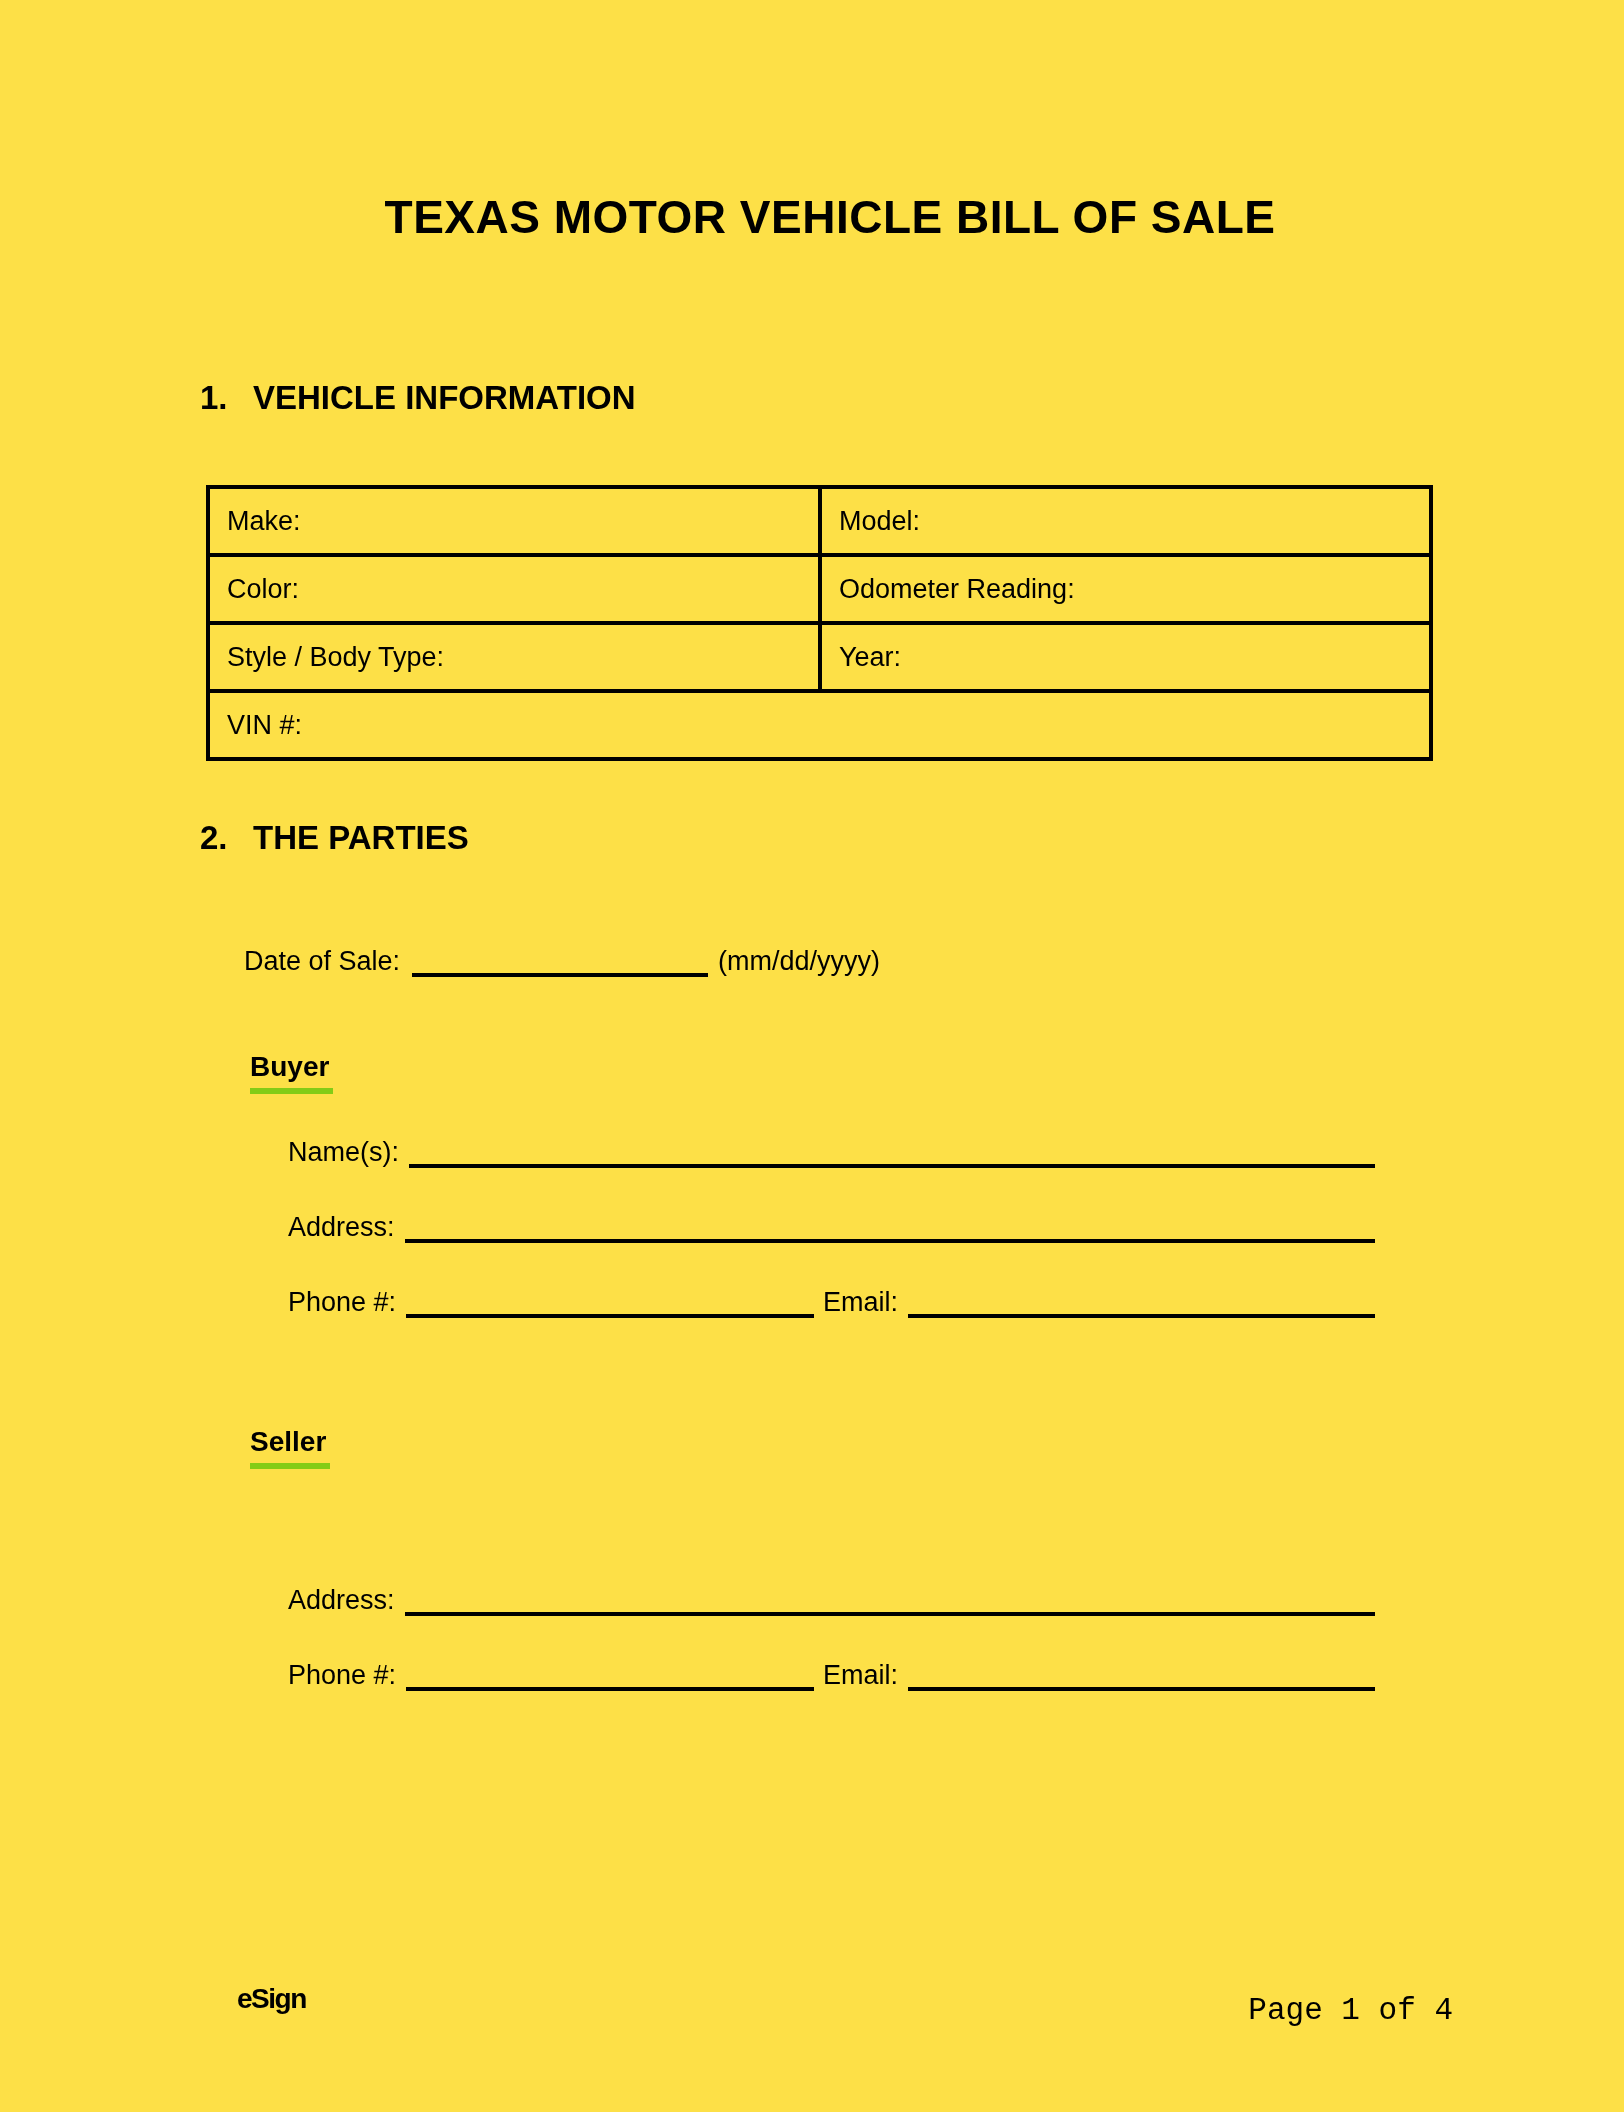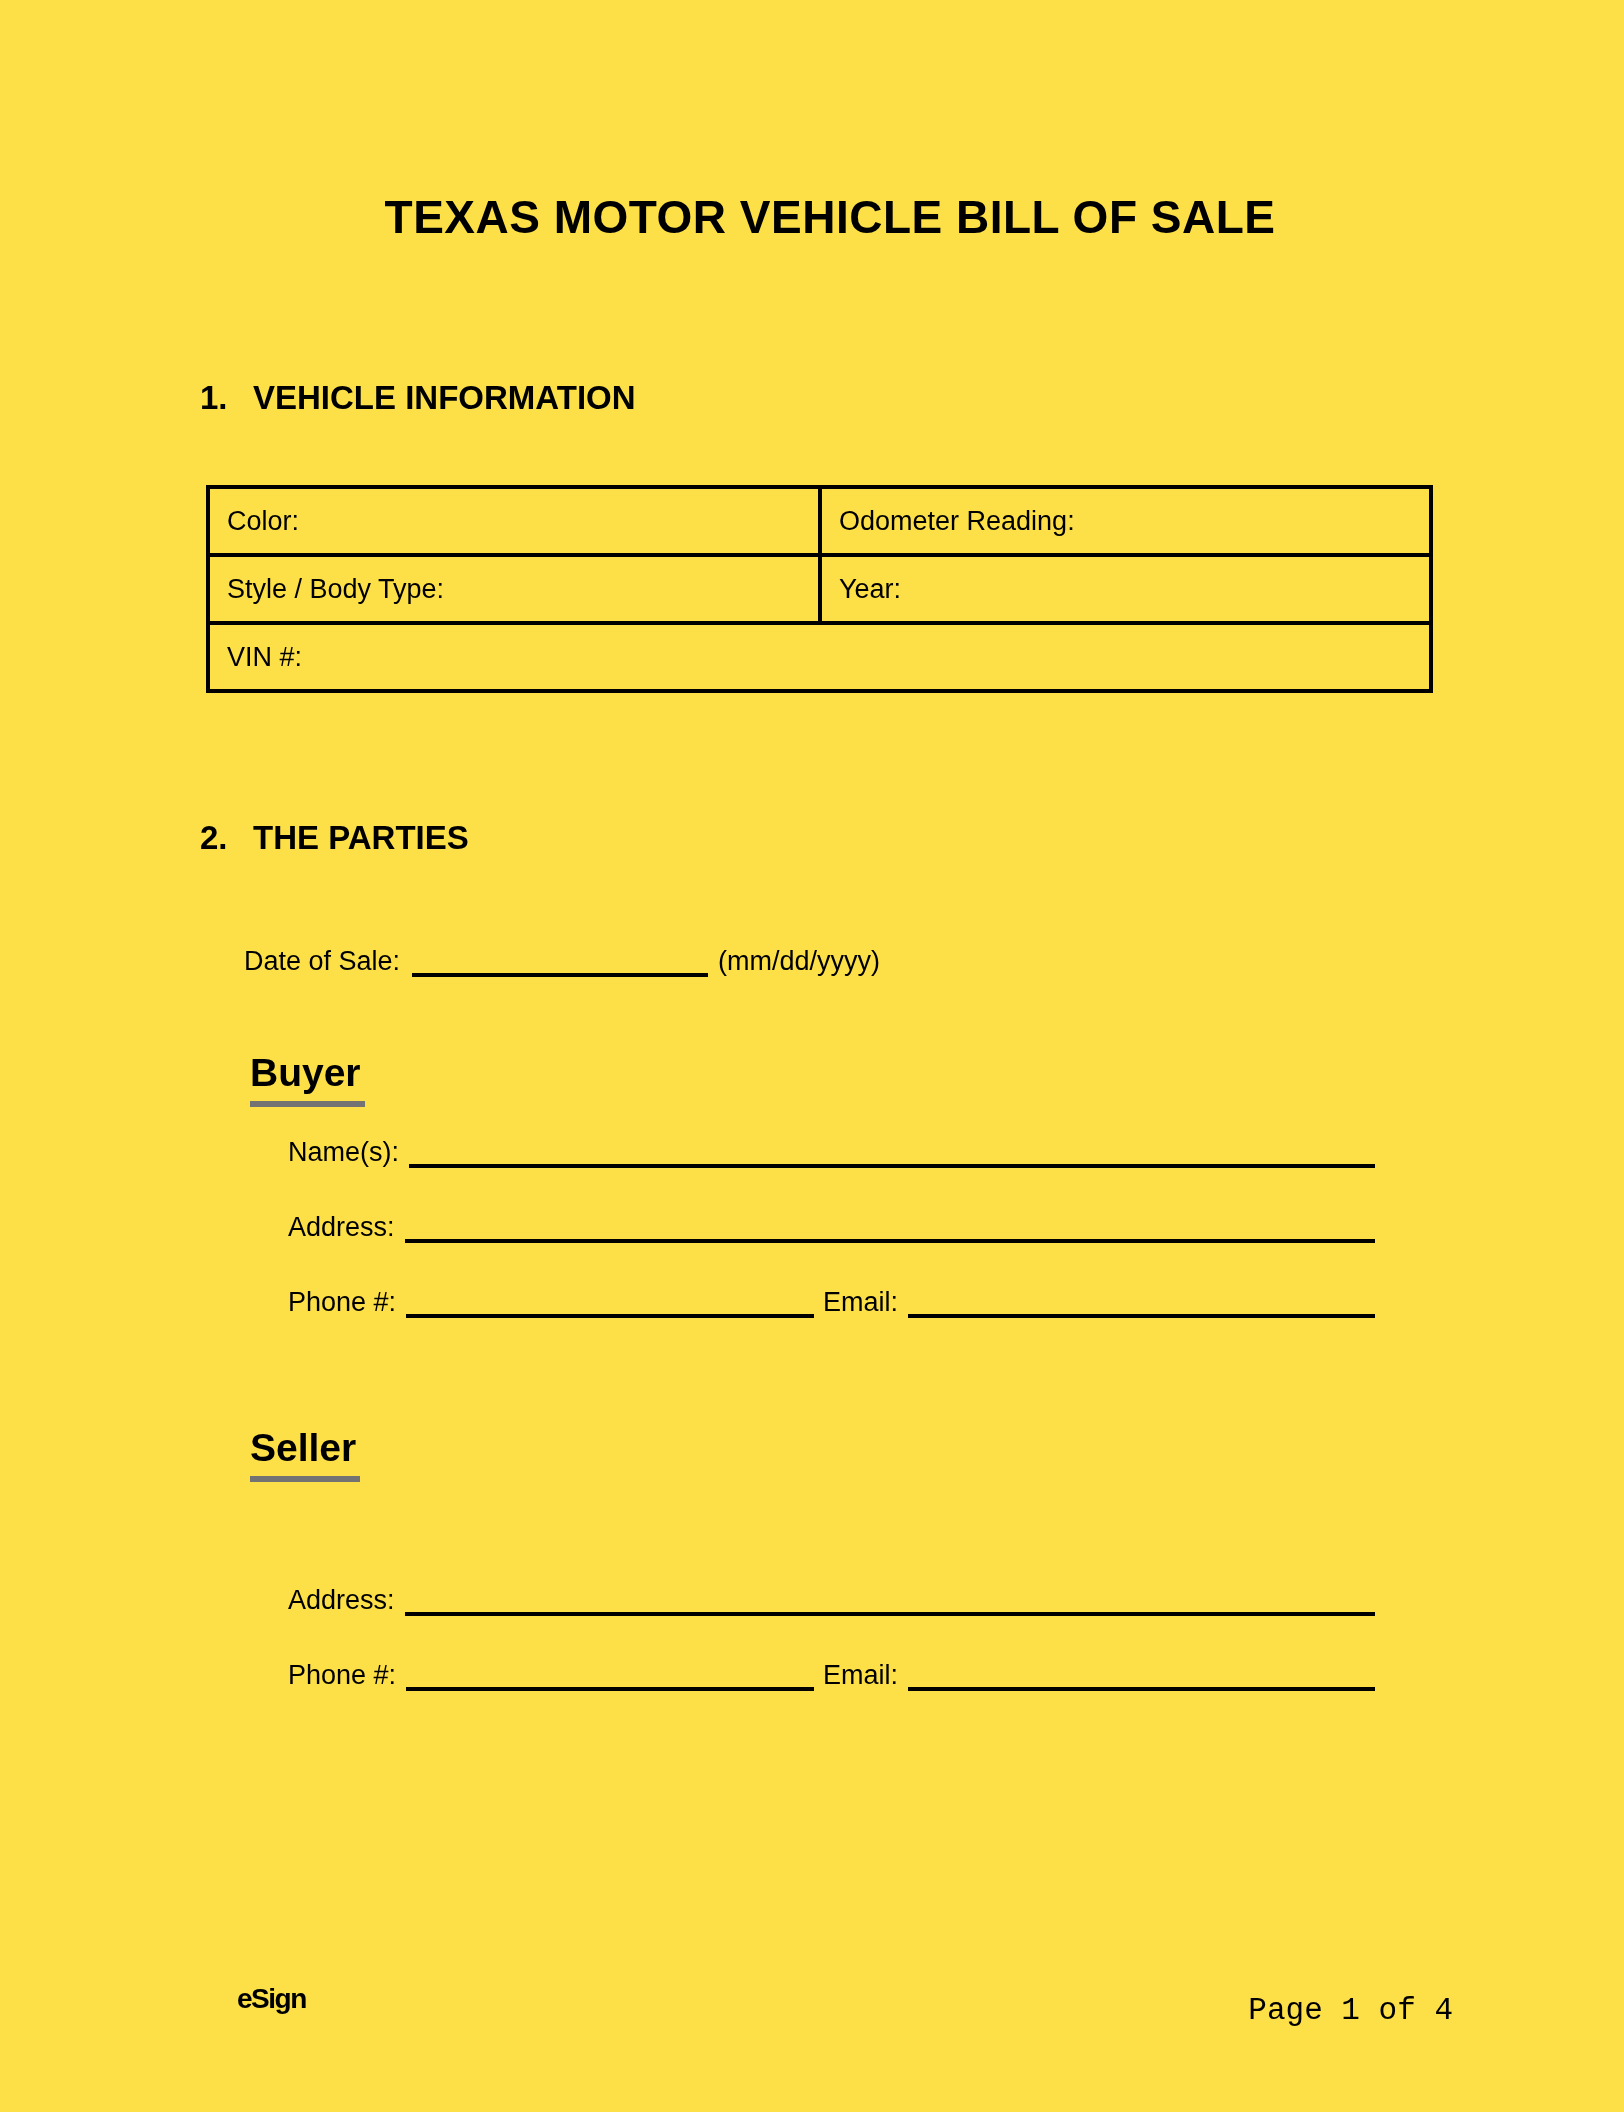--- a/index.html
+++ b/index.html
@@ -74,25 +74,25 @@
     align-self: flex-end;
   }
   .blank.grow { flex: 1 1 auto; }
 
   .date-row { top: 946px; left: 244px; width: 666px; }
   .date-row .blank { width: 296px; margin-left: 12px; }
   .date-row .hint { margin-left: 10px; }
 
   .party-heading {
     position: absolute;
-    font-size: 39px;
+    font-size: 28px;
     font-weight: bold;
     line-height: 1.2;
     padding: 0 4px 4px 0;
-    border-bottom: 6px solid #737373;
+    border-bottom: 6px solid #84cc16;
     white-space: nowrap;
   }
   .buyer-heading  { top: 1050px; left: 250px; }
   .seller-heading { top: 1425px; left: 250px; }
 
   .indent-row { left: 288px; width: 1087px; }
   .row-buyer-name    { top: 1137px; }
   .row-buyer-address { top: 1212px; }
   .row-buyer-phone   { top: 1287px; }
   .row-seller-name   { top: 1510px; }
@@ -130,20 +130,30 @@
   <div class="section-heading heading-1">
     <span class="sec-num">1.</span><span>VEHICLE INFORMATION</span>
   </div>
 
   <table class="vehicle-table">
     <colgroup>
         <col style="width:612px">
         <col>
       </colgroup>
     <tbody>
+        <tr>
+      <td>
+        <span>Make:</span>
+        <span></span>
+      </td>
+      <td>
+        <span>Model:</span>
+        <span></span>
+      </td>
+    </tr>
     <tr>
       <td>
         <span>Color:</span>
         <span></span>
       </td>
       <td>
         <span>Odometer Reading:</span>
         <span></span>
       </td>
     </tr>

